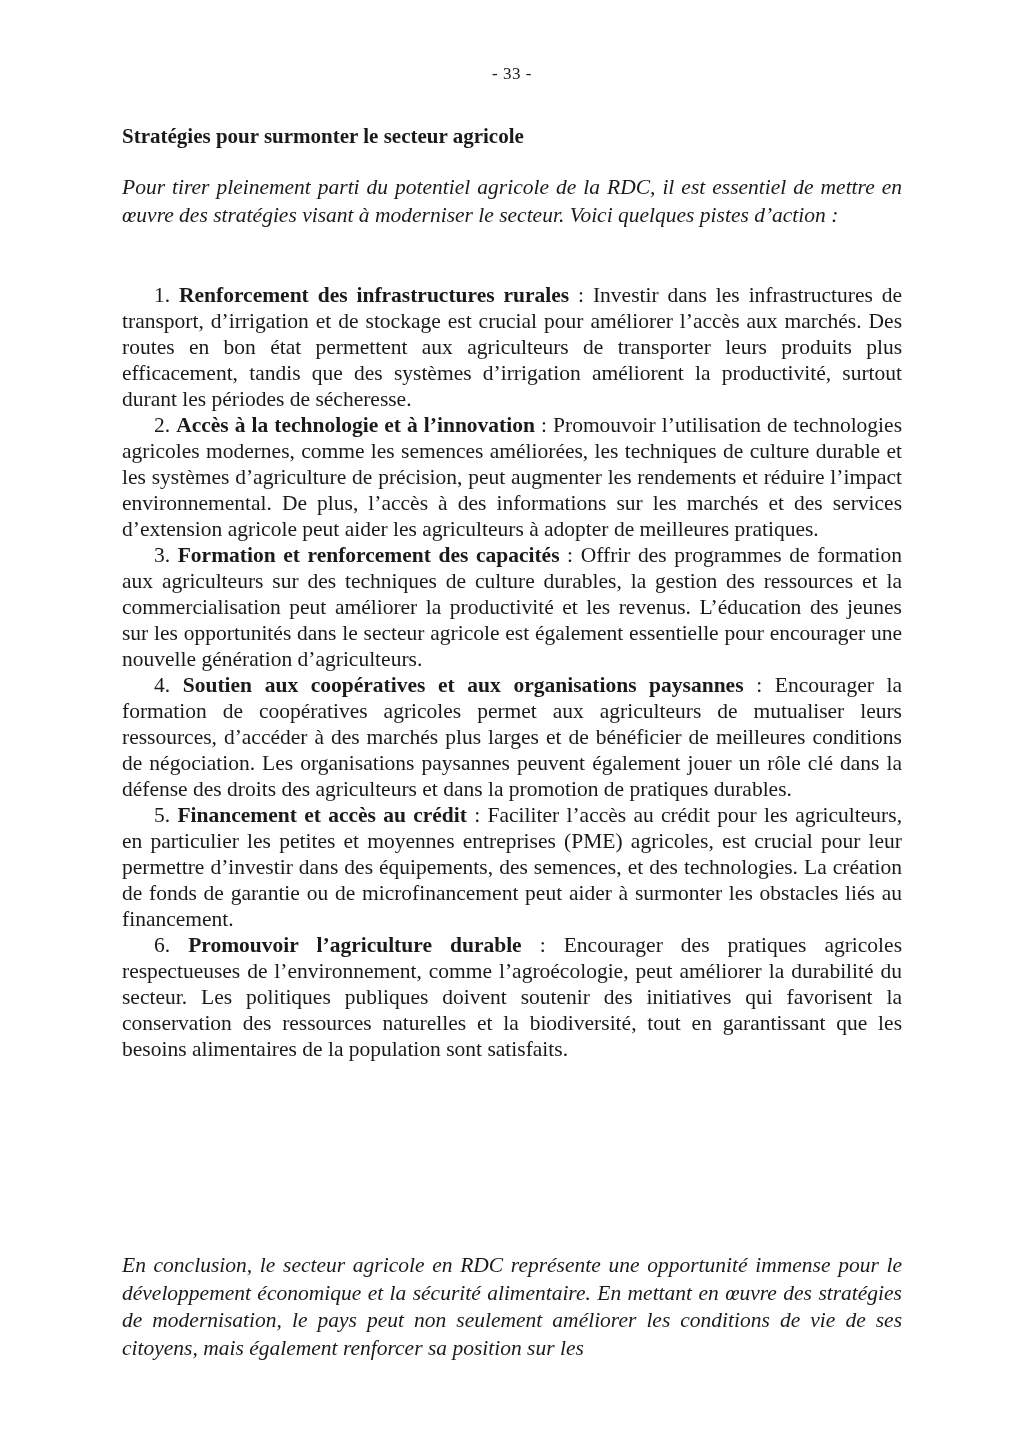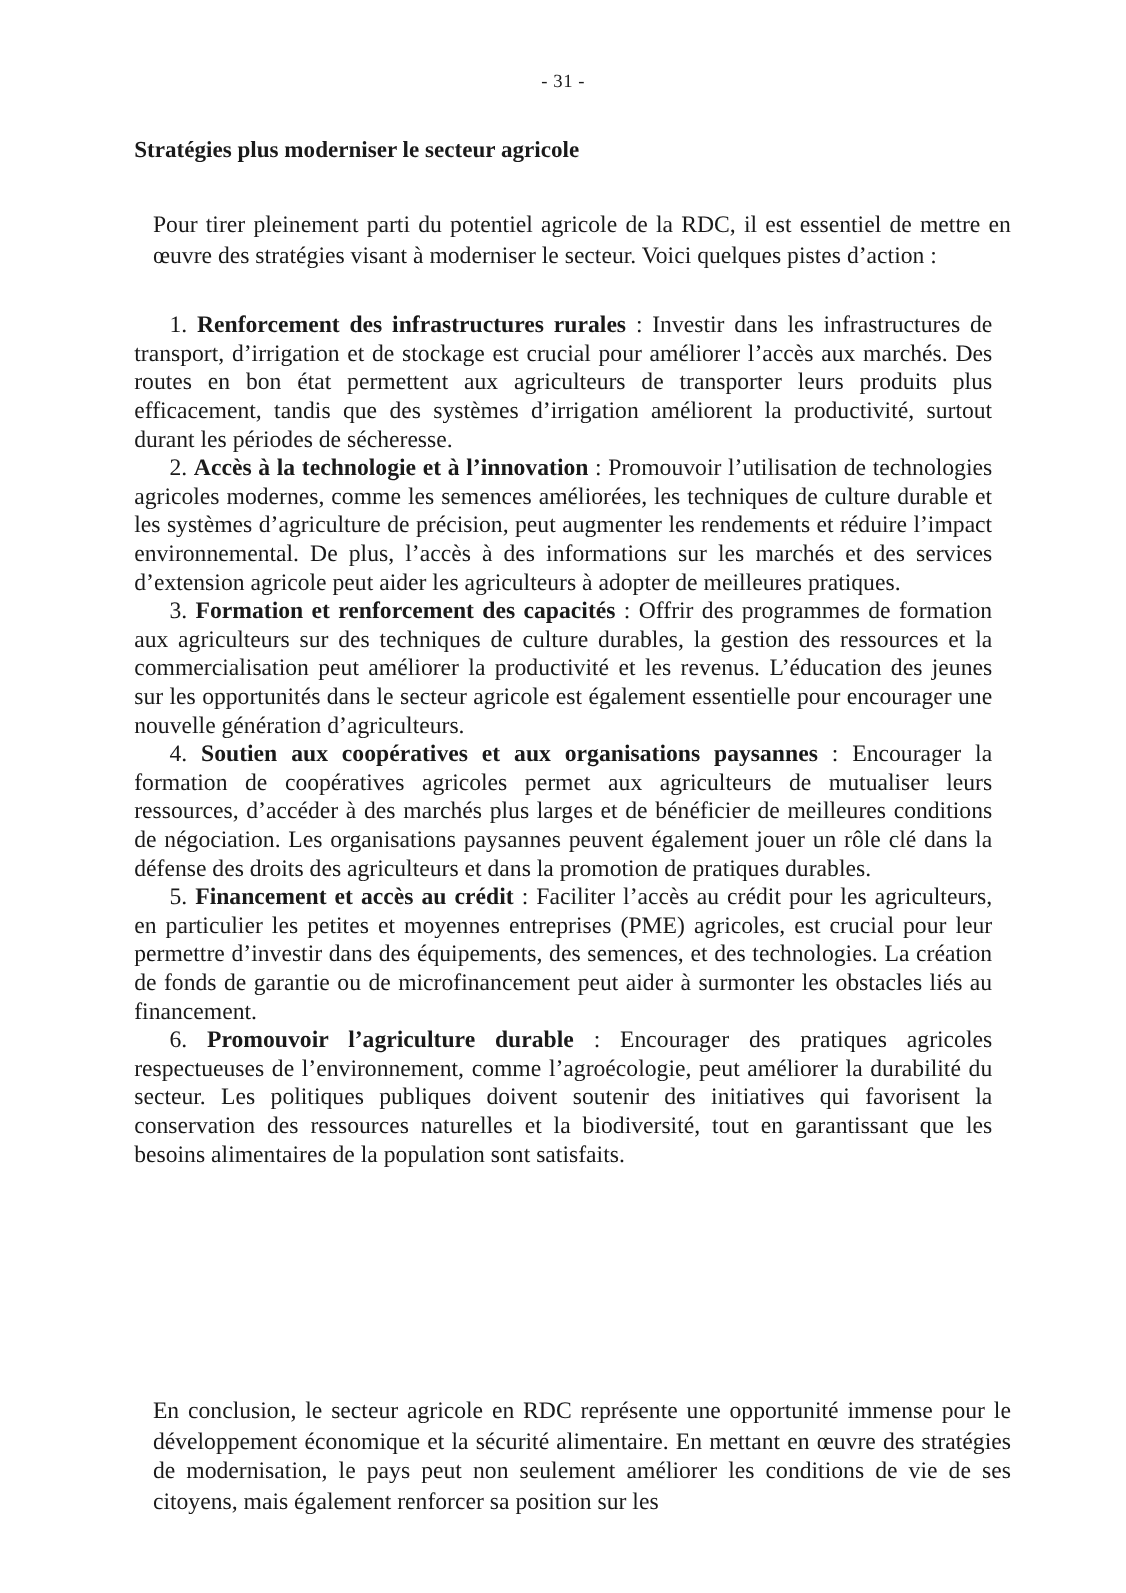--- a/index.html
+++ b/index.html
@@ -36,21 +36,22 @@
       left: 0;
       font-size: 21px;
       font-weight: bold;
       margin: 0;
       white-space: nowrap;
     }
     .body-text {
       font-size: 21.5px;
       line-height: 27.6px;
       text-align: justify;
-      margin: 17px;
+      margin: 0;
+      font-style: italic;
     }
     .intro {
       position: absolute;
       top: 174px;
       left: 0;
       width: 780px;
     }
     .list {
       position: absolute;
       top: 282px;
@@ -75,23 +76,23 @@
       top: 1252px;
       left: 0;
       width: 780px;
     }
   </style>
 </head>
 <body>
 
 <div class="page">
 
-  <div class="page-number">- 31 -</div>
+  <div class="page-number">- 33 -</div>
 
-  <h2 class="section-title">Stratégies plus moderniser le secteur agricole</h2>
+  <h2 class="section-title">Stratégies pour surmonter le secteur agricole</h2>
 
   <p class="body-text intro">Pour tirer pleinement parti du potentiel agricole de la RDC, il est essentiel de mettre en œuvre des stratégies visant à moderniser le secteur. Voici quelques pistes d’action :</p>
 
   <ol class="list">
     <li class="list-item"><span>1.</span> <span class="item-title">Renforcement des infrastructures rurales</span><span> : </span><span>Investir dans les infrastructures de transport, d’irrigation et de stockage est crucial pour améliorer l’accès aux marchés. Des routes en bon état permettent aux agriculteurs de transporter leurs produits plus efficacement, tandis que des systèmes d’irrigation améliorent la productivité, surtout durant les périodes de sécheresse.</span></li>
     <li class="list-item"><span>2.</span> <span class="item-title">Accès à la technologie et à l’innovation</span><span> : </span><span>Promouvoir l’utilisation de technologies agricoles modernes, comme les semences améliorées, les techniques de culture durable et les systèmes d’agriculture de précision, peut augmenter les rendements et réduire l’impact environnemental. De plus, l’accès à des informations sur les marchés et des services d’extension agricole peut aider les agriculteurs à adopter de meilleures pratiques.</span></li>
     <li class="list-item"><span>3.</span> <span class="item-title">Formation et renforcement des capacités</span><span> : </span><span>Offrir des programmes de formation aux agriculteurs sur des techniques de culture durables, la gestion des ressources et la commercialisation peut améliorer la productivité et les revenus. L’éducation des jeunes sur les opportunités dans le secteur agricole est également essentielle pour encourager une nouvelle génération d’agriculteurs.</span></li>
     <li class="list-item"><span>4.</span> <span class="item-title">Soutien aux coopératives et aux organisations paysannes</span><span> : </span><span>Encourager la formation de coopératives agricoles permet aux agriculteurs de mutualiser leurs ressources, d’accéder à des marchés plus larges et de bénéficier de meilleures conditions de négociation. Les organisations paysannes peuvent également jouer un rôle clé dans la défense des droits des agriculteurs et dans la promotion de pratiques durables.</span></li>
     <li class="list-item"><span>5.</span> <span class="item-title">Financement et accès au crédit</span><span> : </span><span>Faciliter l’accès au crédit pour les agriculteurs, en particulier les petites et moyennes entreprises (PME) agricoles, est crucial pour leur permettre d’investir dans des équipements, des semences, et des technologies. La création de fonds de garantie ou de microfinancement peut aider à surmonter les obstacles liés au financement.</span></li>
     <li class="list-item"><span>6.</span> <span class="item-title">Promouvoir l’agriculture durable</span><span> : </span><span>Encourager des pratiques agricoles respectueuses de l’environnement, comme l’agroécologie, peut améliorer la durabilité du secteur. Les politiques publiques doivent soutenir des initiatives qui favorisent la conservation des ressources naturelles et la biodiversité, tout en garantissant que les besoins alimentaires de la population sont satisfaits.</span></li>

